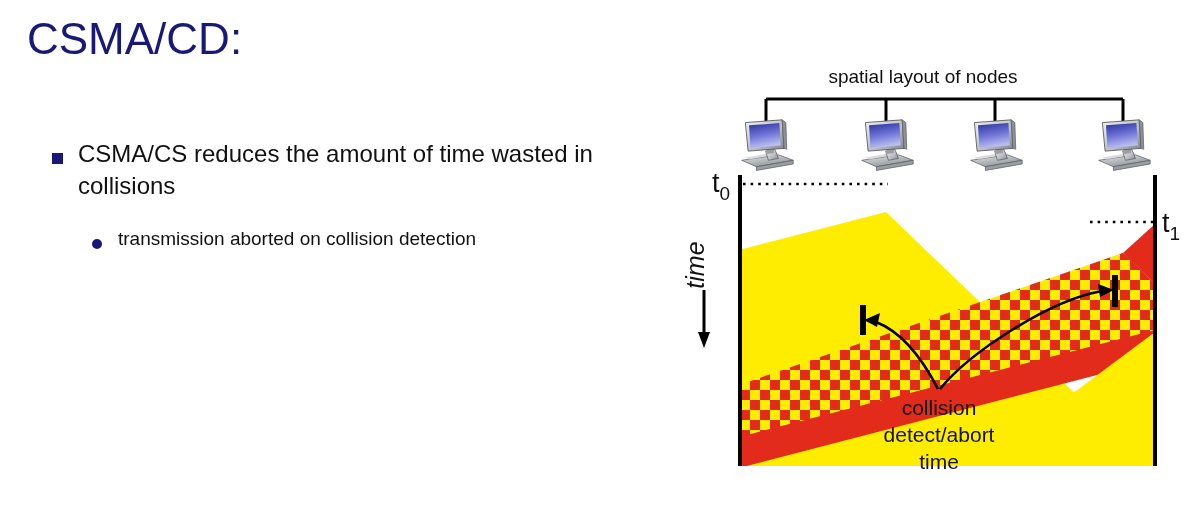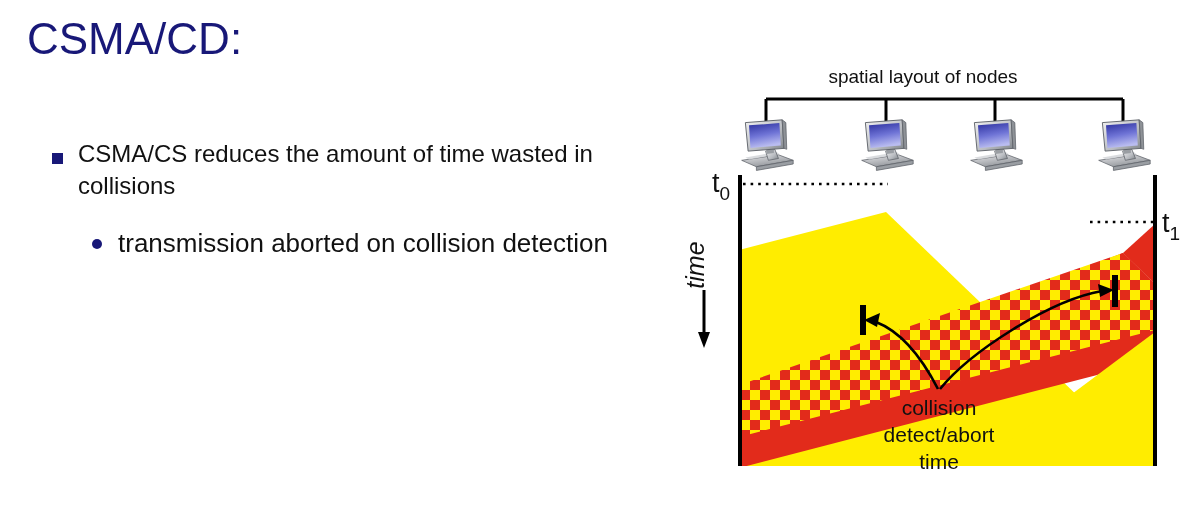--- a/index.html
+++ b/index.html
@@ -45,21 +45,21 @@
     background: #181878;
   }
   .bullet-l1 .txt {
     display: block;
     margin-left: 30px;
   }
   .bullet-l2 {
     position: absolute;
     left: 88px; top: 226px;
     width: 540px;
-    font-size: 26px;
+    font-size: 19px;
     line-height: 1.38;
     color: #111111;
   }
   .bullet-l2 .dot {
     position: absolute;
     left: 4px; top: 13px;
     width: 10px; height: 10px;
     border-radius: 50%;
     background: #181878;
   }

